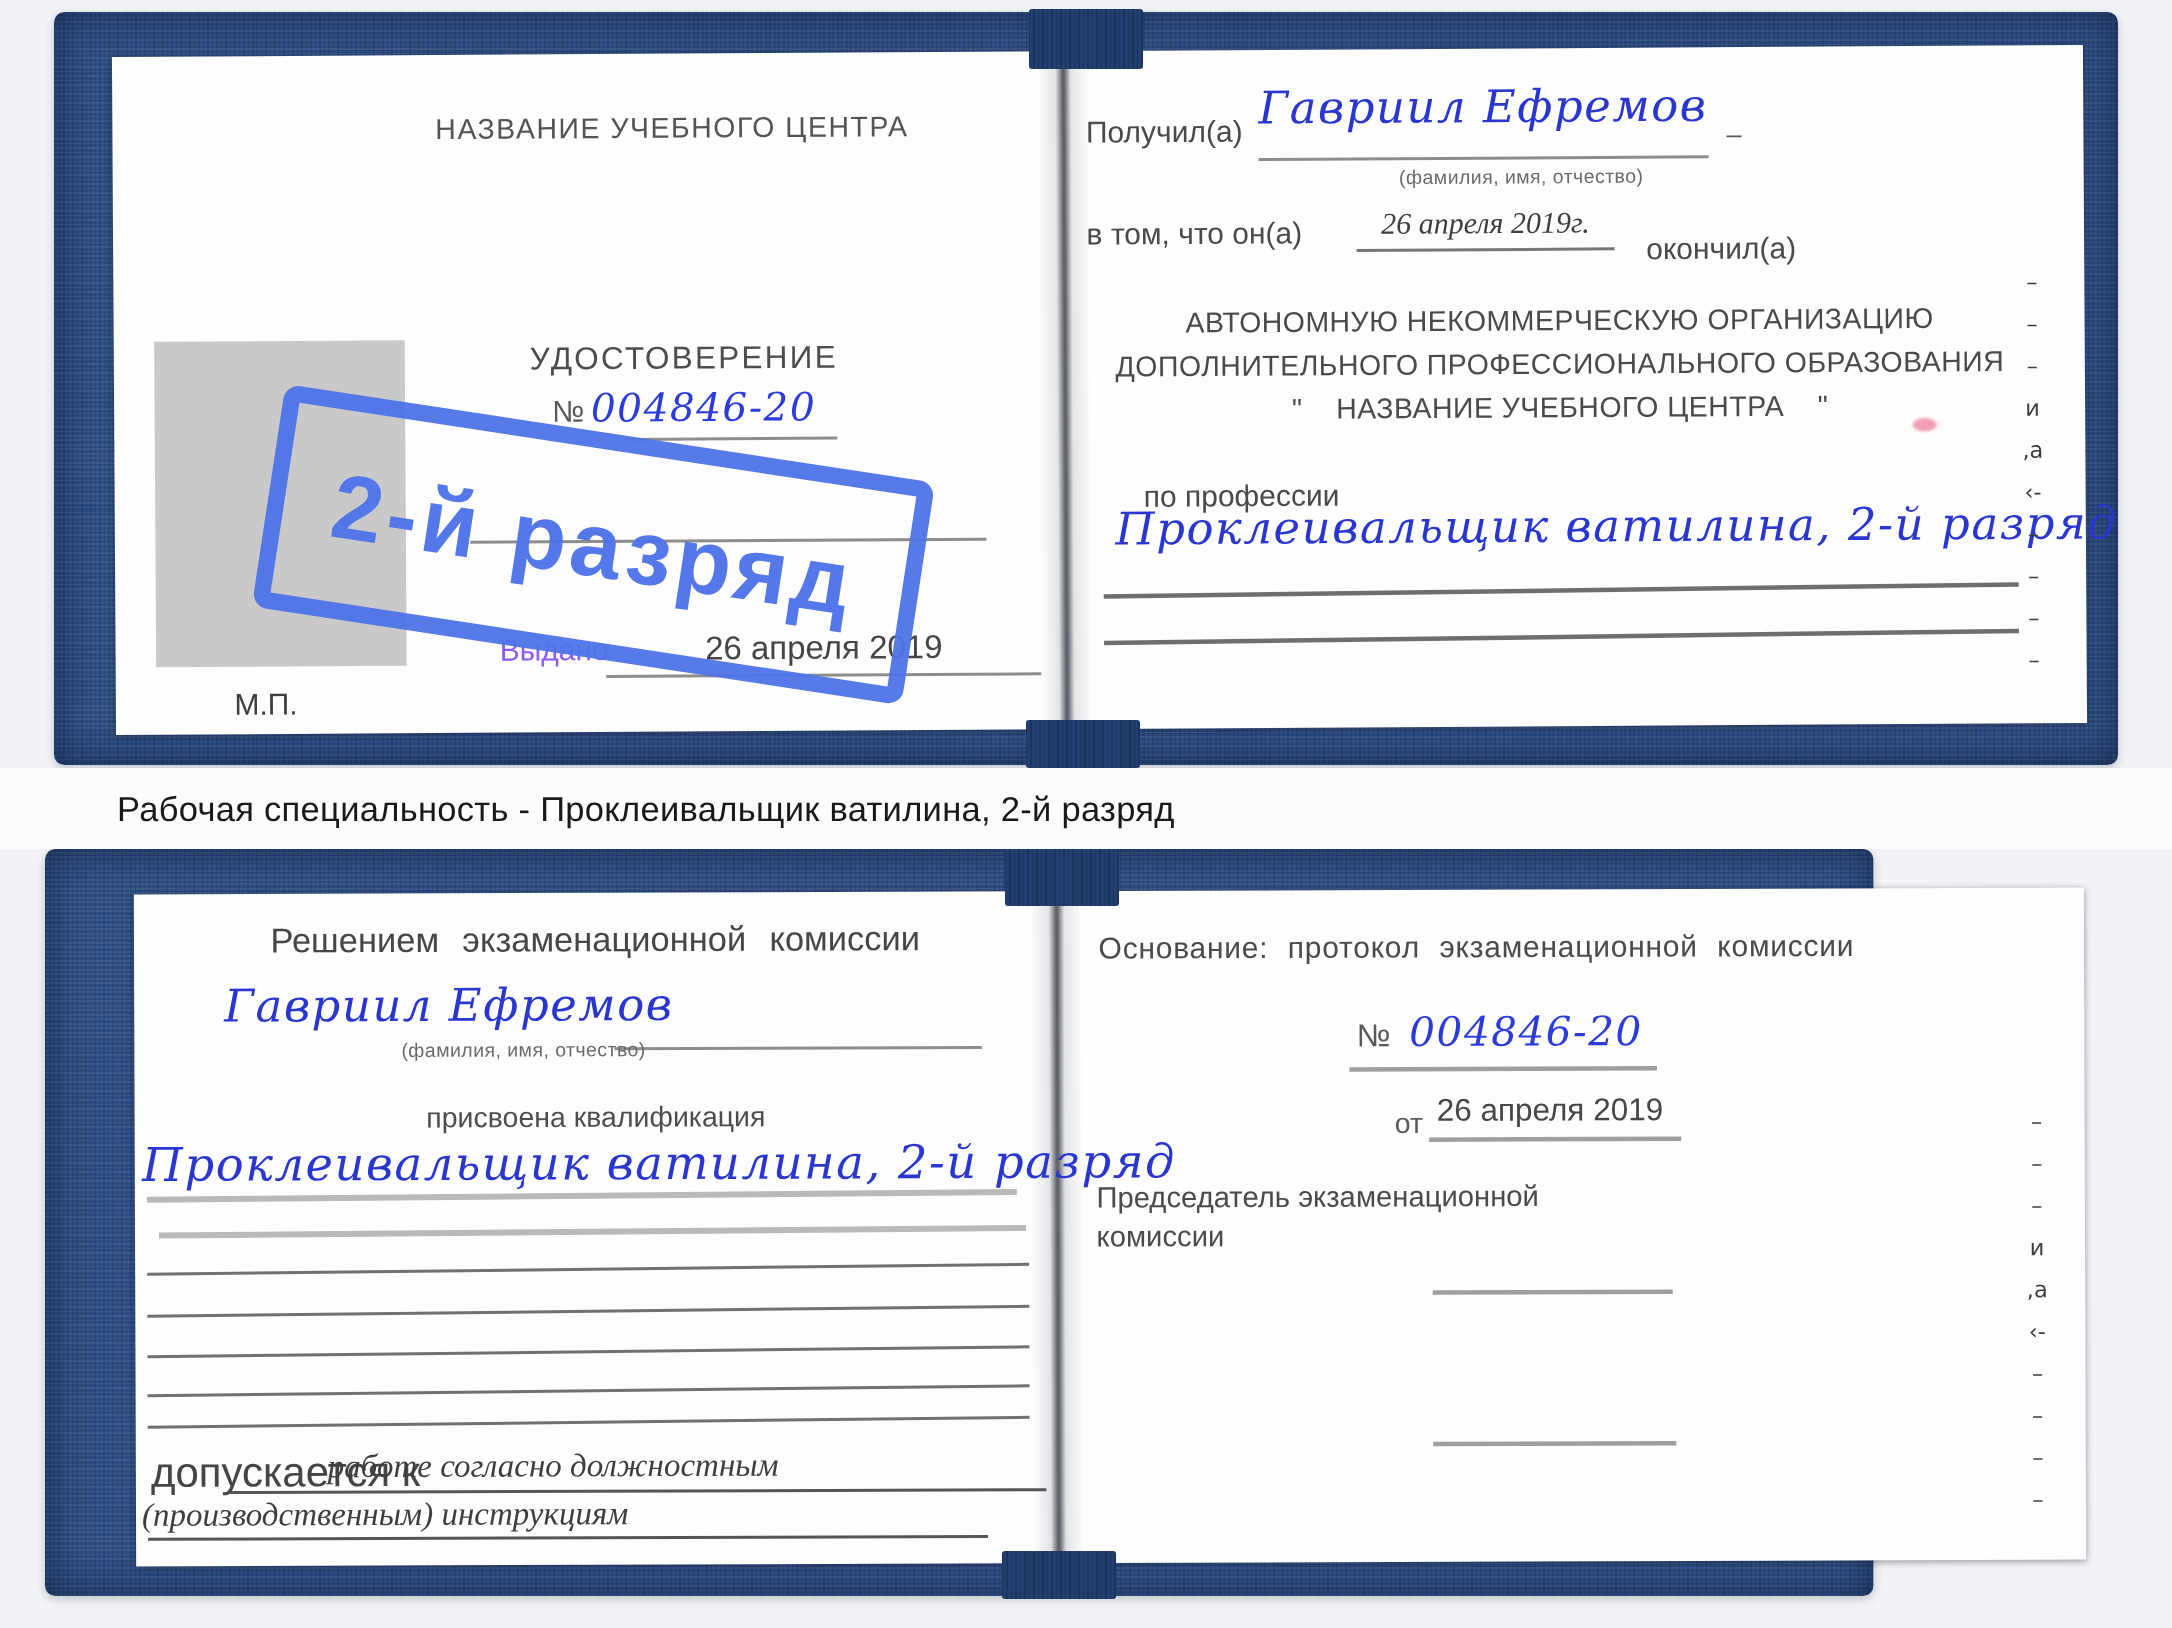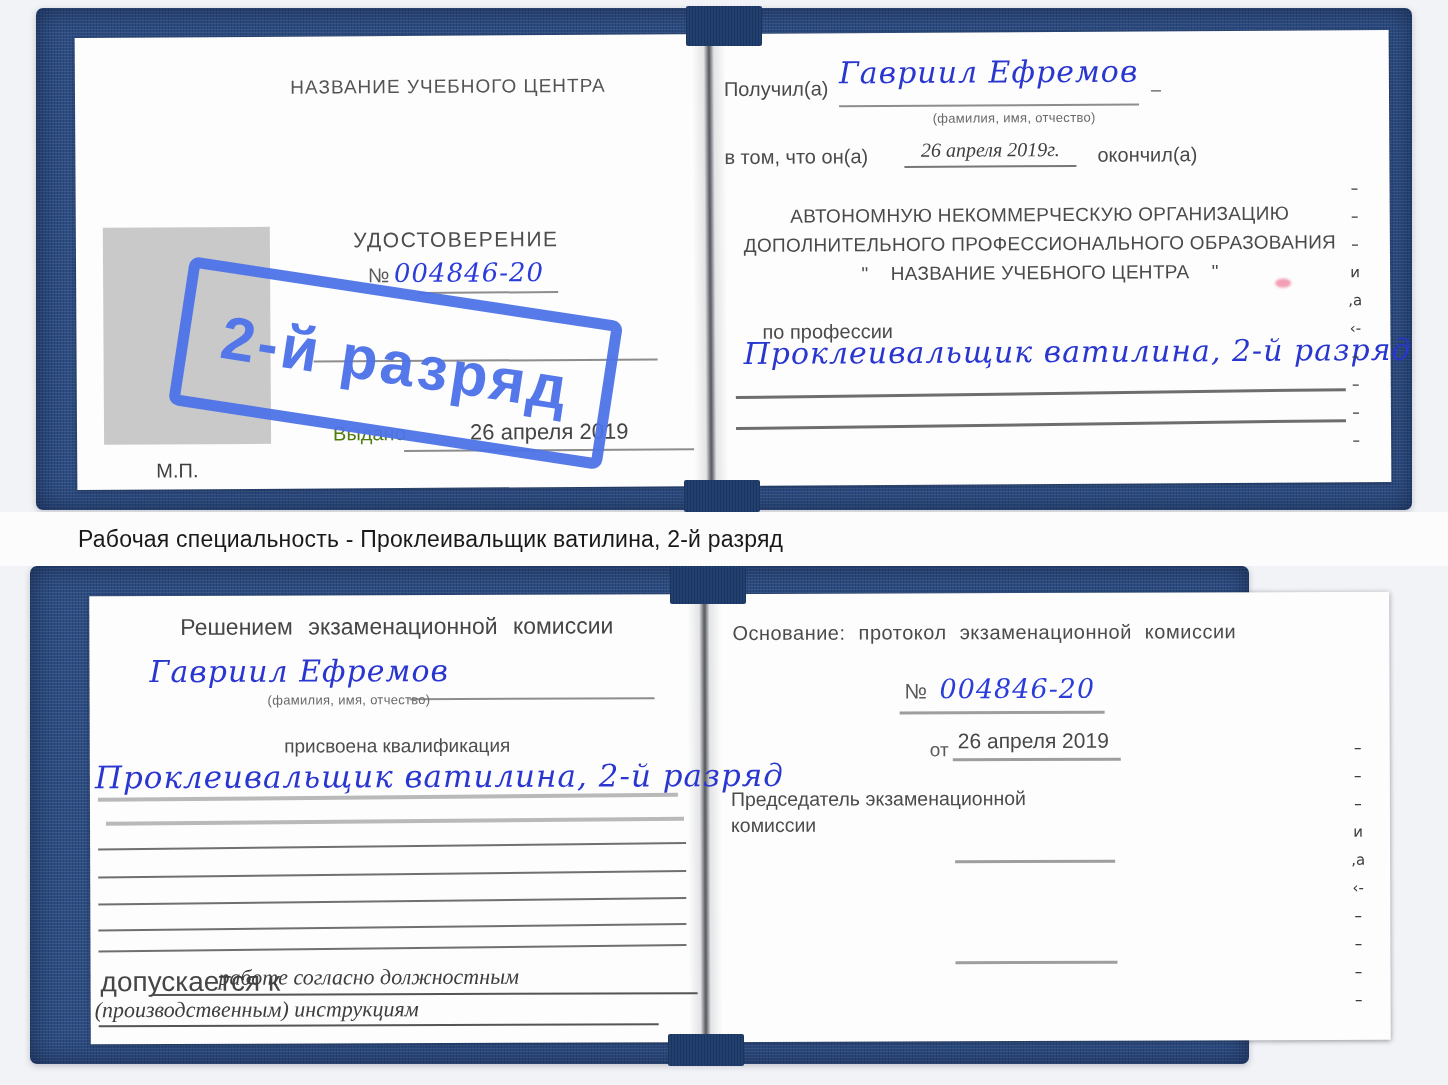--- a/index.html
+++ b/index.html
@@ -80,41 +80,41 @@
         <div style="margin-top:6px;">
           <span class="print" style="font-size:20px;color:#595959;">№</span>
           <span class="hw" style="font-size:26px;color:#2b3cdb;">004846-20</span>
         </div>
       </div>
       <div class="gline" style="left:342px;top:256px;width:140px;"></div>
 
       <div class="gline" style="left:237px;top:324px;width:344px;"></div>
 
       <div class="abs" style="left:256px;top:384px;">
-        <span class="print" style="font-size:20px;color:#4d7c0f;">Выдано</span>
+        <span class="print" style="font-size:20px;color:#8b5cf6;">Выдано</span>
         <span class="print" style="display:inline-block;font-size:22px;color:#454545;width:290px;text-align:center;border-bottom:2px solid #8d8d8d;padding-bottom:4px;margin-left:-6px;">26 апреля 2019</span>
       </div>
 
       <div class="abs print" style="left:79px;top:422px;font-size:20px;color:#3f3f3f;">М.П.</div>
 
       <div class="stamp" style="left:100px;top:252px;width:438px;height:150px;">2-й разряд</div>
     </div>
 
     <div class="page" style="left:634px;width:680px;">
       <div class="abs print" style="left:15px;top:44px;font-size:20px;">Получил(а)</div>
       <div class="abs hw" style="left:130px;top:22px;font-size:30px;">Гавриил Ефремов</div>
       <div class="gline" style="left:130px;top:72px;width:300px;"></div>
       <div class="abs print" style="left:442px;top:48px;font-size:18px;color:#5a5a5a;">–</div>
       <div class="abs fio-hint ctr" style="left:160px;top:78px;width:290px;">(фамилия, имя, отчество)</div>
 
       <div class="abs print" style="left:15px;top:112px;font-size:20px;">в том, что он(а)</div>
       <div class="abs ctr" style="left:195px;top:106px;width:172px;border-bottom:2px solid #777;padding-bottom:4px;">
         <span class="ifill" style="font-size:20px;">26 апреля 2019г.</span>
       </div>
-      <div class="abs print" style="left:388px;top:112px;font-size:20px;">окончил(а)</div>
+      <div class="abs print" style="left:388px;top:124px;font-size:20px;">окончил(а)</div>
 
       <div class="abs ctr" style="left:15px;top:168px;width:630px;line-height:29px;">
         <div class="print" style="font-size:19px;letter-spacing:.3px;">АВТОНОМНУЮ НЕКОММЕРЧЕСКУЮ ОРГАНИЗАЦИЮ</div>
         <div class="print" style="font-size:19px;letter-spacing:.3px;">ДОПОЛНИТЕЛЬНОГО ПРОФЕССИОНАЛЬНОГО ОБРАЗОВАНИЯ</div>
         <div class="print" style="font-size:19px;letter-spacing:.3px;">"&nbsp;&nbsp;&nbsp;&nbsp;НАЗВАНИЕ УЧЕБНОГО ЦЕНТРА&nbsp;&nbsp;&nbsp;&nbsp;"</div>
       </div>
 
       <div class="pink-mark" style="left:565px;top:248px;"></div>
 
       <div class="abs print" style="left:52px;top:287px;font-size:20px;">по профессии</div>

